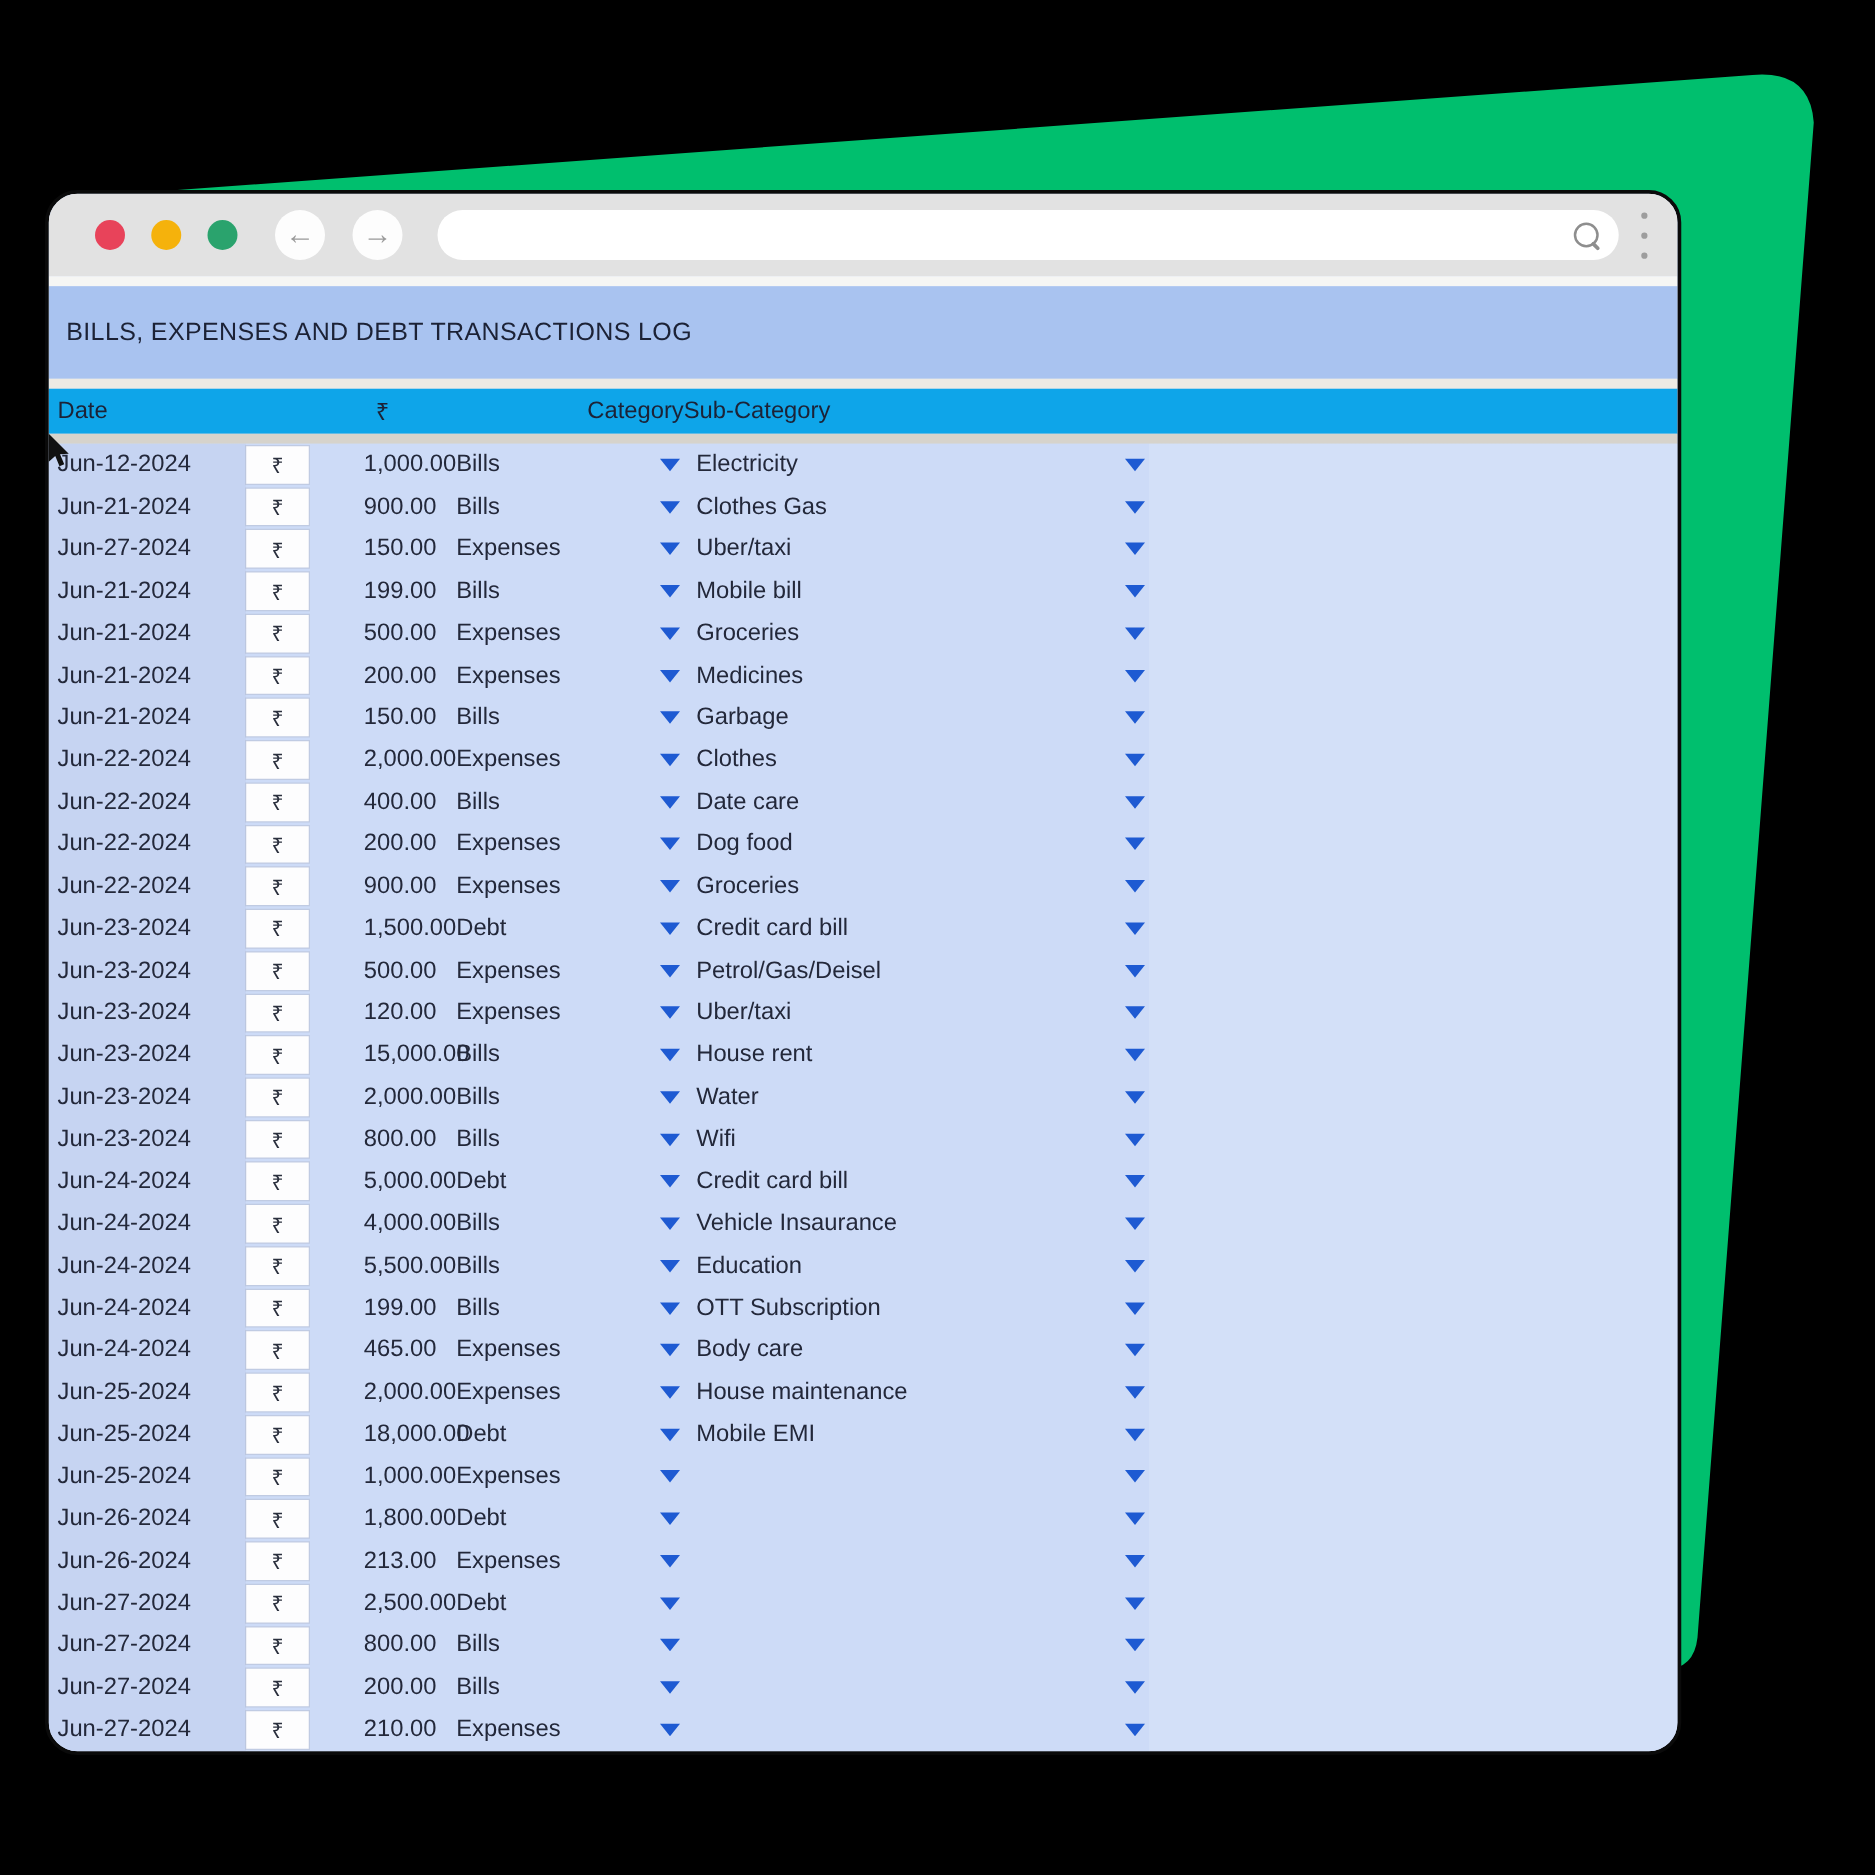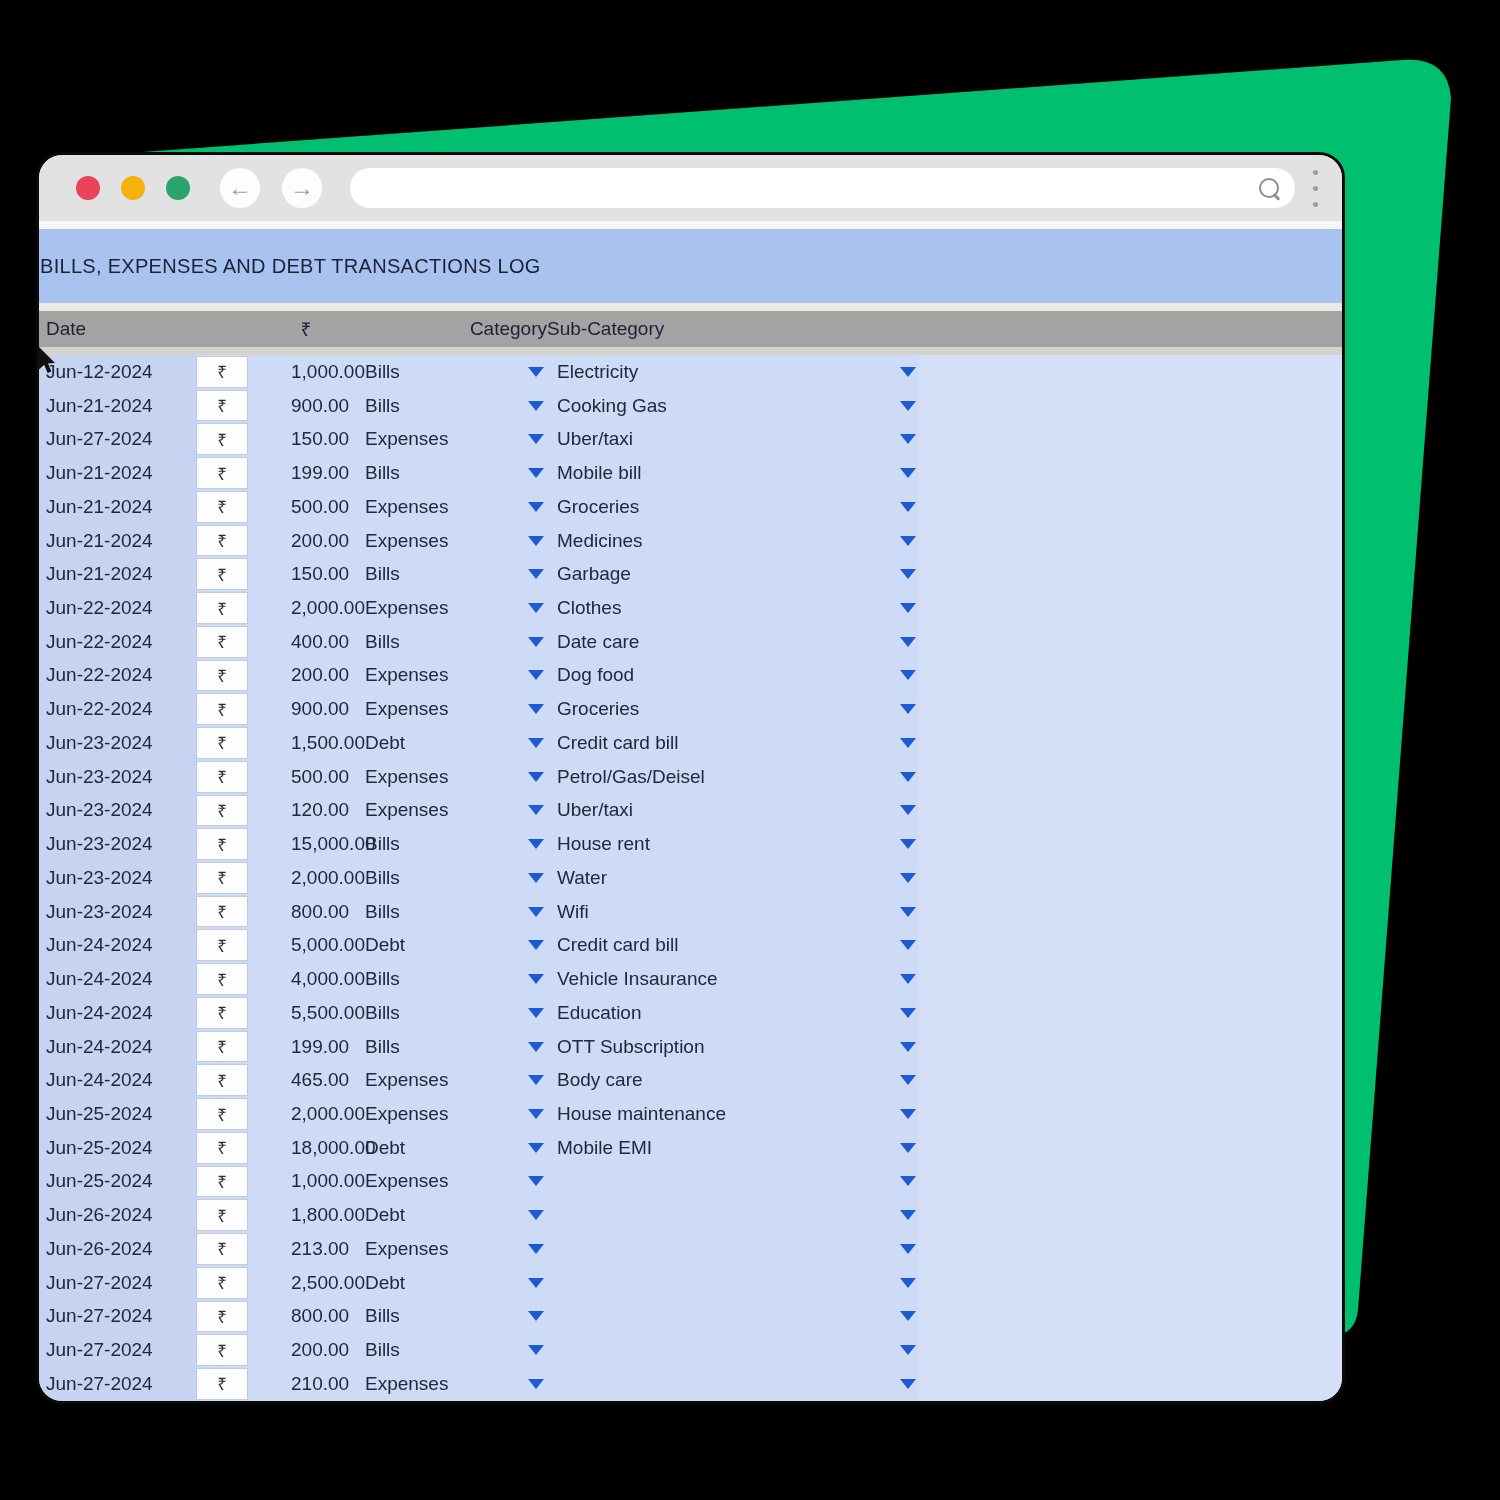--- a/index.html
+++ b/index.html
@@ -66,32 +66,32 @@
   .kebab i{width:5px;height:5px;border-radius:50%;background:#9d9d9d;}
 
   .strip-white{height:8px;flex:0 0 8px;background:#f6f6f4;}
   .gap-light {height:8px;flex:0 0 8px;background:#edeae4;}
   .gap-dark  {height:8px;flex:0 0 8px;background:#d6d3cc;}
 
   
   .banner{
     height:74px;flex:0 0 74px;background:#a9c3f0;
     display:flex;align-items:center;
-    padding-left:1px;
+    padding-left:14px;
     font-size:20px;color:#1c2236;letter-spacing:.3px;
   }
 
   
   .grid{
     display:grid;
     grid-template-columns:158px 50px 118px 160px 22px 350px 22px 1fr;
     align-items:center;
   }
   .header{
-    height:36px;flex:0 0 36px;background:#a3a3a3;
+    height:36px;flex:0 0 36px;background:#0ea5e9;
     font-size:19px;color:#1c2236;
   }
   .h-date{grid-column:1;padding-left:7px;}
   .h-rupee{grid-column:3;text-align:center;}
   .h-category{grid-column:4 / span 2;text-align:right;}
   .h-subcategory{grid-column:6 / span 2;text-align:left;}
   .h-notes{grid-column:8;text-align:center;}
 
   
   .tbody{
@@ -187,21 +187,21 @@
         <div class="c-notes"></div>
       </div>
       <div class="row grid">
         <div class="c-date">Jun-21-2024</div>
         <div class="c-rupee">₹</div>
         <div class="c-amount">900.00</div>
         <div class="c-category">Bills</div>
         <div class="">
           <div class="tri"></div>
         </div>
-        <div class="c-subcategory">Cooking Gas</div>
+        <div class="c-subcategory">Clothes Gas</div>
         <div class="">
           <div class="tri"></div>
         </div>
         <div class="c-notes"></div>
       </div>
       <div class="row grid">
         <div class="c-date">Jun-27-2024</div>
         <div class="c-rupee">₹</div>
         <div class="c-amount">150.00</div>
         <div class="c-category">Expenses</div>

